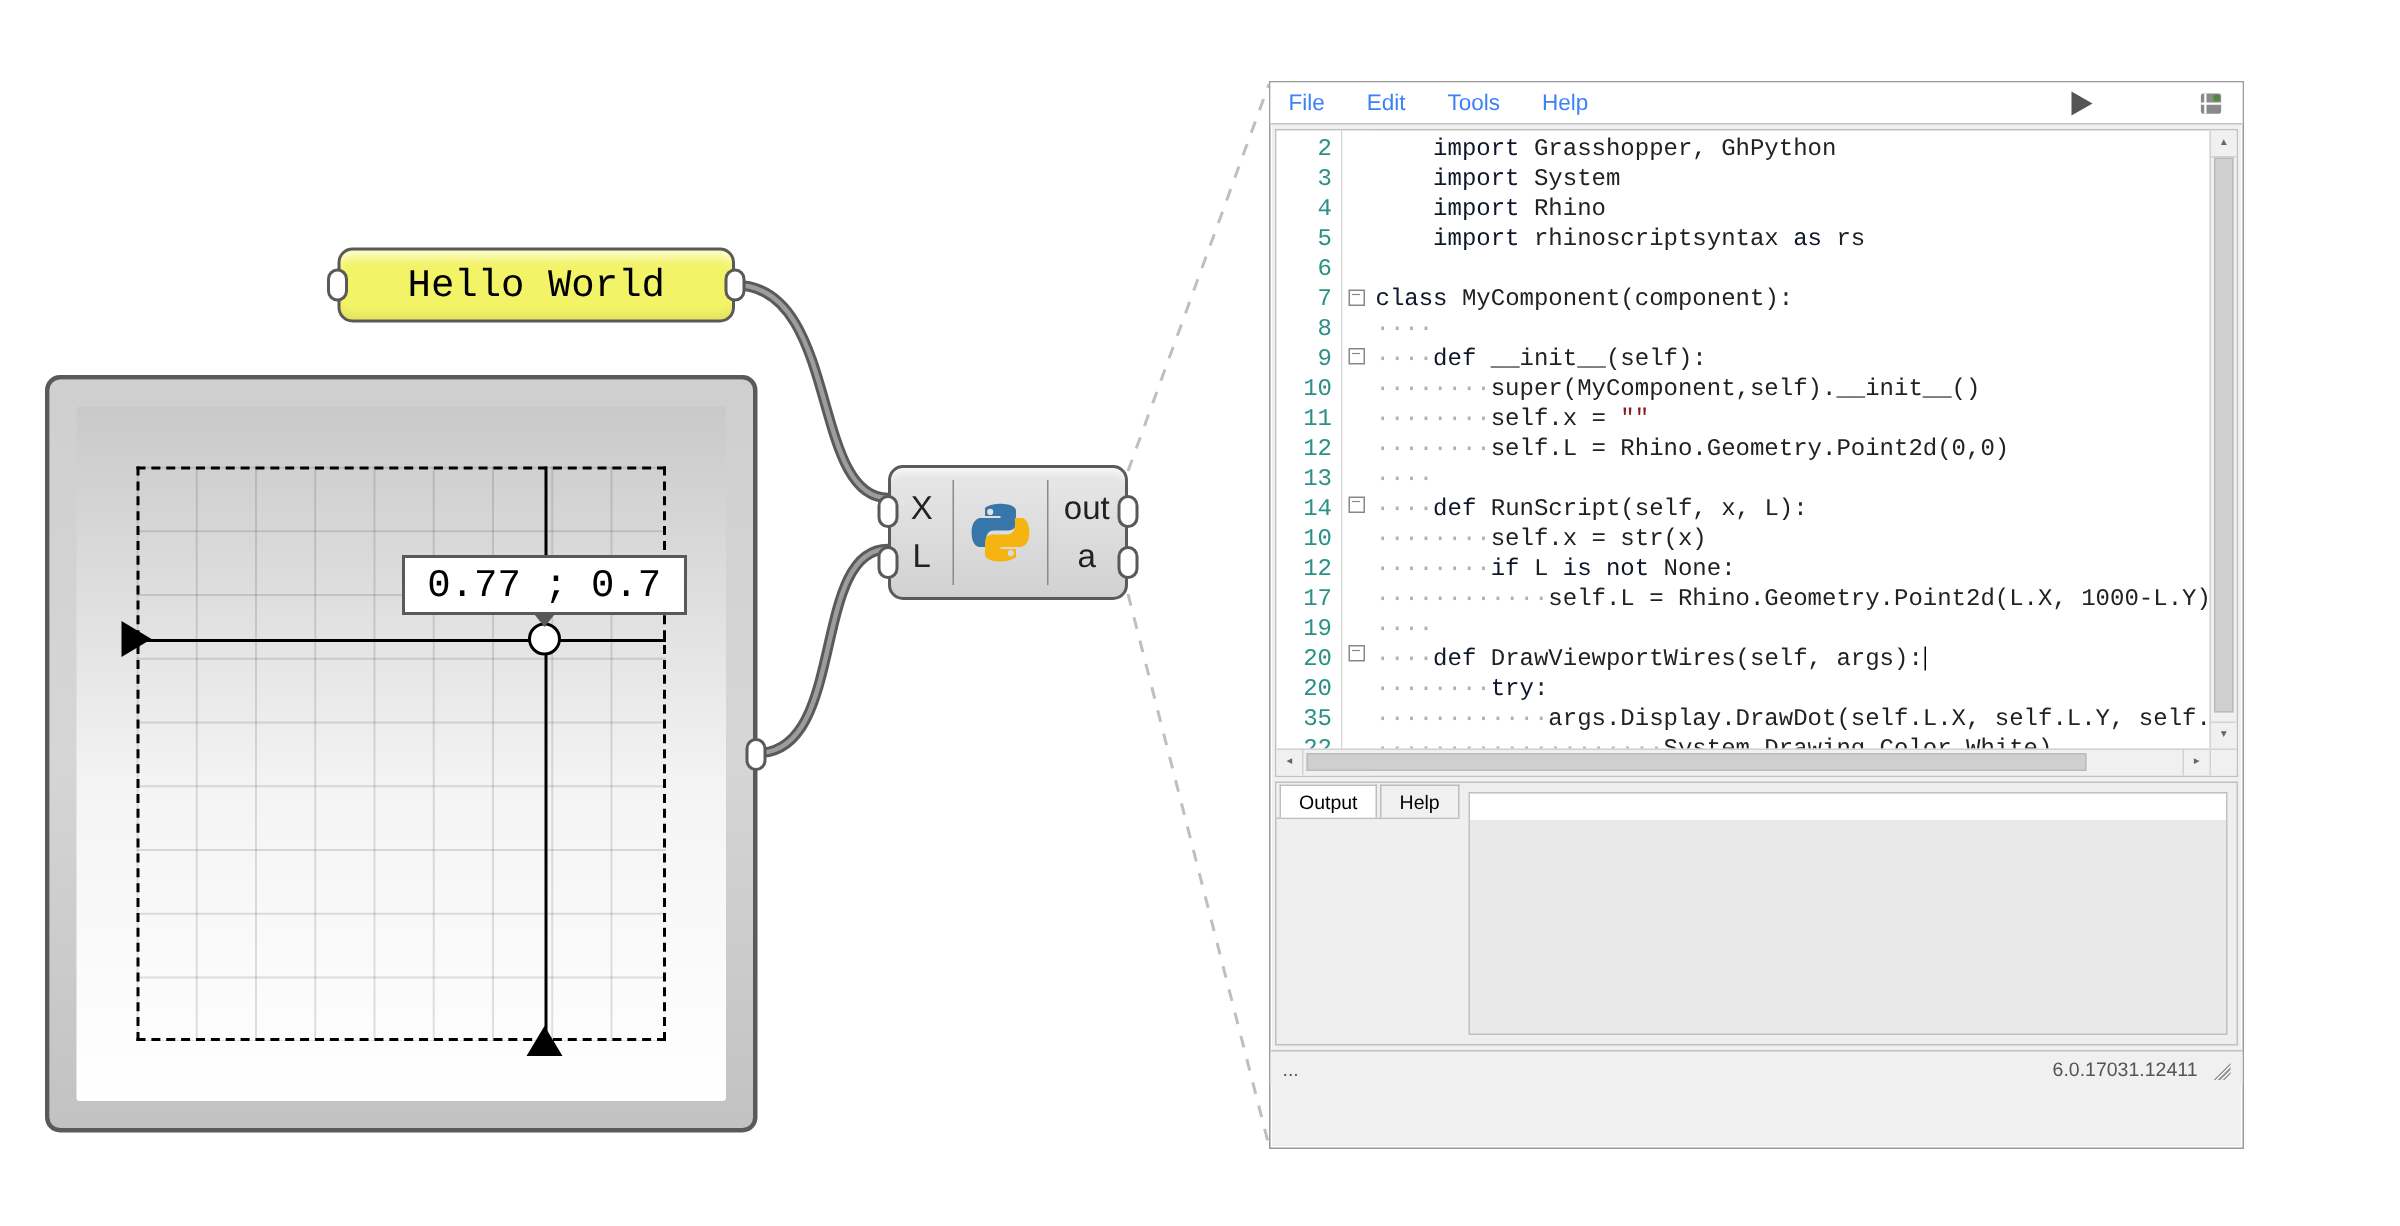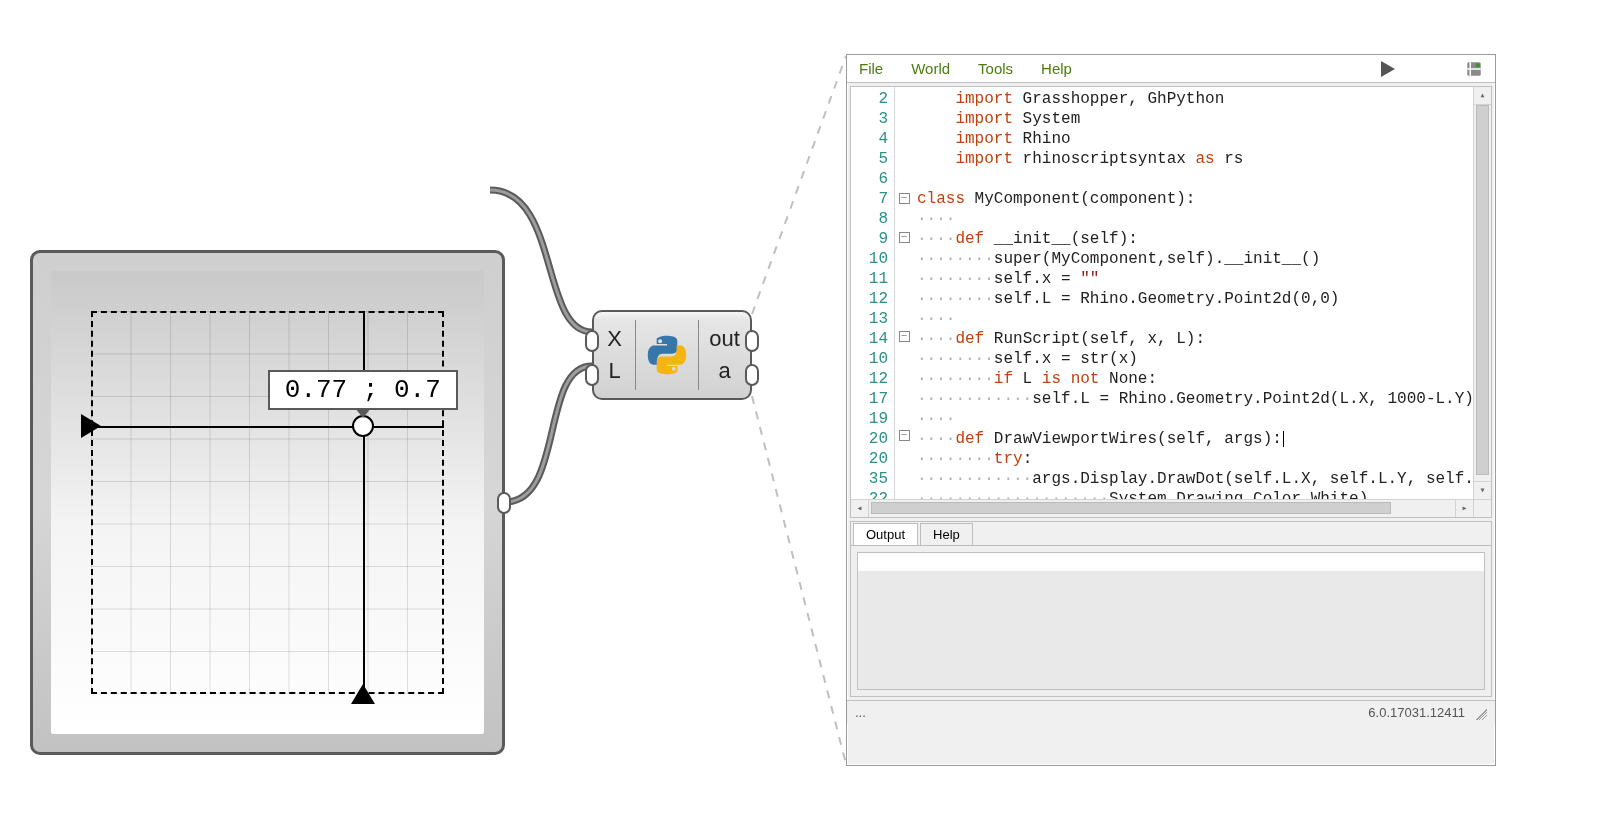--- a/index.html
+++ b/index.html
@@ -106,21 +106,21 @@
   .titlebar{
     height:30px;background:#fff;border-bottom:1px solid #c9c9c9;
     display:flex;align-items:center;justify-content:space-between;padding:0 0 0 8px;
     font:14px "Segoe UI",Arial;color:#222;
   }
   .titlebar .close{
     width:44px;height:22px;background:#c94f3f;color:#fff;display:flex;align-items:center;justify-content:center;font-size:14px;margin-right:2px;
   }
   .menubar{
     height:28px;background:#fff;border-bottom:1px solid #c0c0c0;
-    display:flex;align-items:center;gap:28px;padding:0 12px;font:15px "Segoe UI",Arial;color:#4d7c0f;
+    display:flex;align-items:center;gap:28px;padding:0 12px;font:15px "Segoe UI",Arial;color:#3b82f6;
     position:relative;
   }
   .menubar .spacer{flex:1;}
   .menubar .btn-run{width:0;height:0;border-left:14px solid #555;border-top:8px solid transparent;border-bottom:8px solid transparent;}
   .menubar .btn-test svg{width:18px;height:18px;display:block;}
 
   .code-area{
     position:relative;flex:0 0 432px;background:#fff;border:1px solid #c0c0c0;margin:3px;
     display:flex;font-family:Consolas,"Courier New",monospace;font-size:16px;line-height:20px;
     overflow:hidden;
@@ -133,21 +133,21 @@
   .fold{
     width:18px;background:#fff;color:#888;padding:2px 0;text-align:center;
     user-select:none;
   }
   .fold div{height:20px;font-size:11px;line-height:20px;}
   .fold .m{border:1px solid #888;width:11px;height:11px;margin:4px auto;line-height:9px;font-size:11px;}
   .code{
     flex:1;padding:2px 4px;white-space:pre;color:#222;overflow:hidden;
   }
   .code .row{height:20px;}
-  .kw{color:#c2410c;}
+  .kw{color:#0f172a;}
   .dot{color:#b0b0b0;}
   .str{color:#8a1a1a;}
   .caret{display:inline-block;width:1px;height:16px;background:#000;vertical-align:middle;margin-left:1px;}
 
   .vscroll{
     position:absolute;right:0;top:0;bottom:18px;width:18px;background:#f0f0f0;border-left:1px solid #d2d2d2;
   }
   .vscroll .up,.vscroll .down{
     height:18px;display:flex;align-items:center;justify-content:center;color:#666;font-size:10px;background:#f0f0f0;
   }
@@ -160,21 +160,21 @@
   .hscroll .l,.hscroll .r{
     width:18px;height:18px;display:flex;align-items:center;justify-content:center;color:#666;font-size:10px;position:absolute;top:0;
   }
   .hscroll .l{left:0;border-right:1px solid #d2d2d2;}
   .hscroll .r{right:18px;border-left:1px solid #d2d2d2;}
   .hscroll .thumb{position:absolute;left:20px;top:2px;height:12px;width:520px;background:#cfcfcf;border:1px solid #bbb;}
   .hscroll .corner{position:absolute;right:0;top:0;width:18px;height:18px;background:#f0f0f0;border-left:1px solid #d2d2d2;}
 
   .output-panel{
     flex:0 0 176px;margin:0 3px 3px 3px;border:1px solid #c0c0c0;background:#efefef;
-    display:flex;flex-direction:column;
+    display:flex;flex-direction:row;
   }
   .tabs{height:24px;display:flex;align-items:flex-end;border-bottom:1px solid #bdbdbd;background:#f0f0f0;font:13px "Segoe UI",Arial;}
   .tabs .tab{padding:3px 12px;border:1px solid #bdbdbd;border-bottom:none;margin-left:2px;background:#f0f0f0;}
   .tabs .tab.active{background:#fff;}
   .output-body{flex:1;border:1px solid #c0c0c0;margin:6px;background:linear-gradient(180deg,#fff 0,#fff 18px,#e9e9e9 18px,#e9e9e9 100%);}
 
   .statusbar{
     height:24px;border-top:1px solid #c0c0c0;background:#f0f0f0;
     display:flex;align-items:center;justify-content:space-between;padding:0 8px;font:13px "Segoe UI",Arial;color:#555;
   }
@@ -197,20 +197,25 @@
 
   <svg class="wires">
 
     <path d="M 490 190 C 560 190, 540 332, 592 332" fill="none" stroke="#5a5a5a" stroke-width="7"></path>
     <path d="M 490 190 C 560 190, 540 332, 592 332" fill="none" stroke="#9d9d9d" stroke-width="3"></path>
 
     <path d="M 505 502 C 565 502, 540 366, 592 366" fill="none" stroke="#5a5a5a" stroke-width="7"></path>
     <path d="M 505 502 C 565 502, 540 366, 592 366" fill="none" stroke="#9d9d9d" stroke-width="3"></path>
   </svg>
 
+  <div class="text-panel">
+    <span class="nub-l"></span>
+    <span>Hello World</span>
+    <span class="nub-r"></span>
+  </div>
 
   <div class="slider-comp">
     <div class="slider-inner">
       <div class="slider-grid"></div>
       <div class="slider-dash"></div>
       <div class="cross-v"></div>
       <div class="cross-h"></div>
       <div class="tri tri-l"></div>
       <div class="tri tri-b"></div>
       <div class="knob"></div>
@@ -241,21 +246,21 @@
     <div class="col right">
       <span>out</span>
       <span>a</span>
     </div>
   </div>
 </div>
 
 <div class="editor">
   <div class="menubar">
     <span>File</span>
-    <span>World</span>
+    <span>Edit</span>
     <span>Tools</span>
     <span>Help</span>
     <span class="spacer"></span>
     <span class="btn-run" title="Run"></span>
     <span style="width:14px;"></span>
     <span class="btn-test">
       <svg viewBox="0 0 24 24">
           <rect x="3" y="3" width="18" height="18" rx="2" fill="#8a8a8a"></rect>
           <path d="M7 3v18M3 12h18" stroke="#fff" stroke-width="2"></path>
           <circle cx="17" cy="7" r="3" fill="#4a8a3a"></circle>

